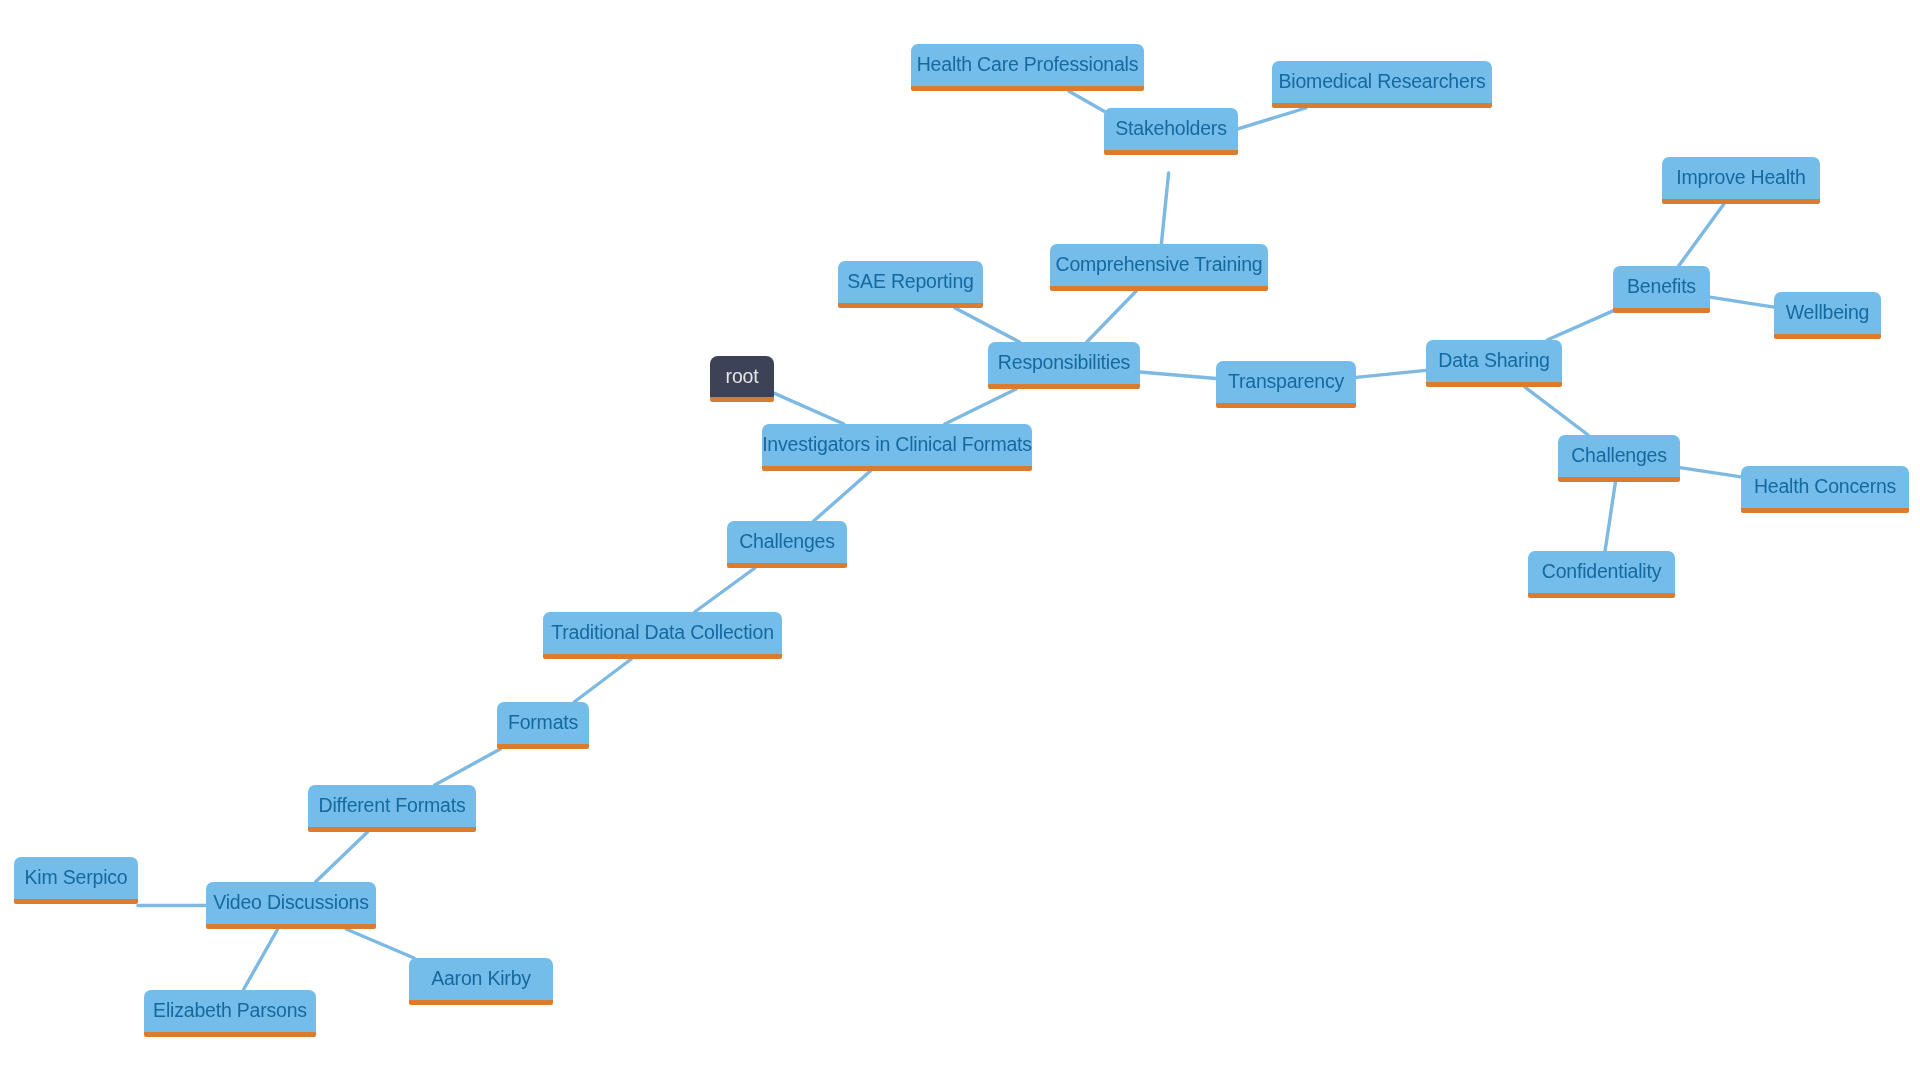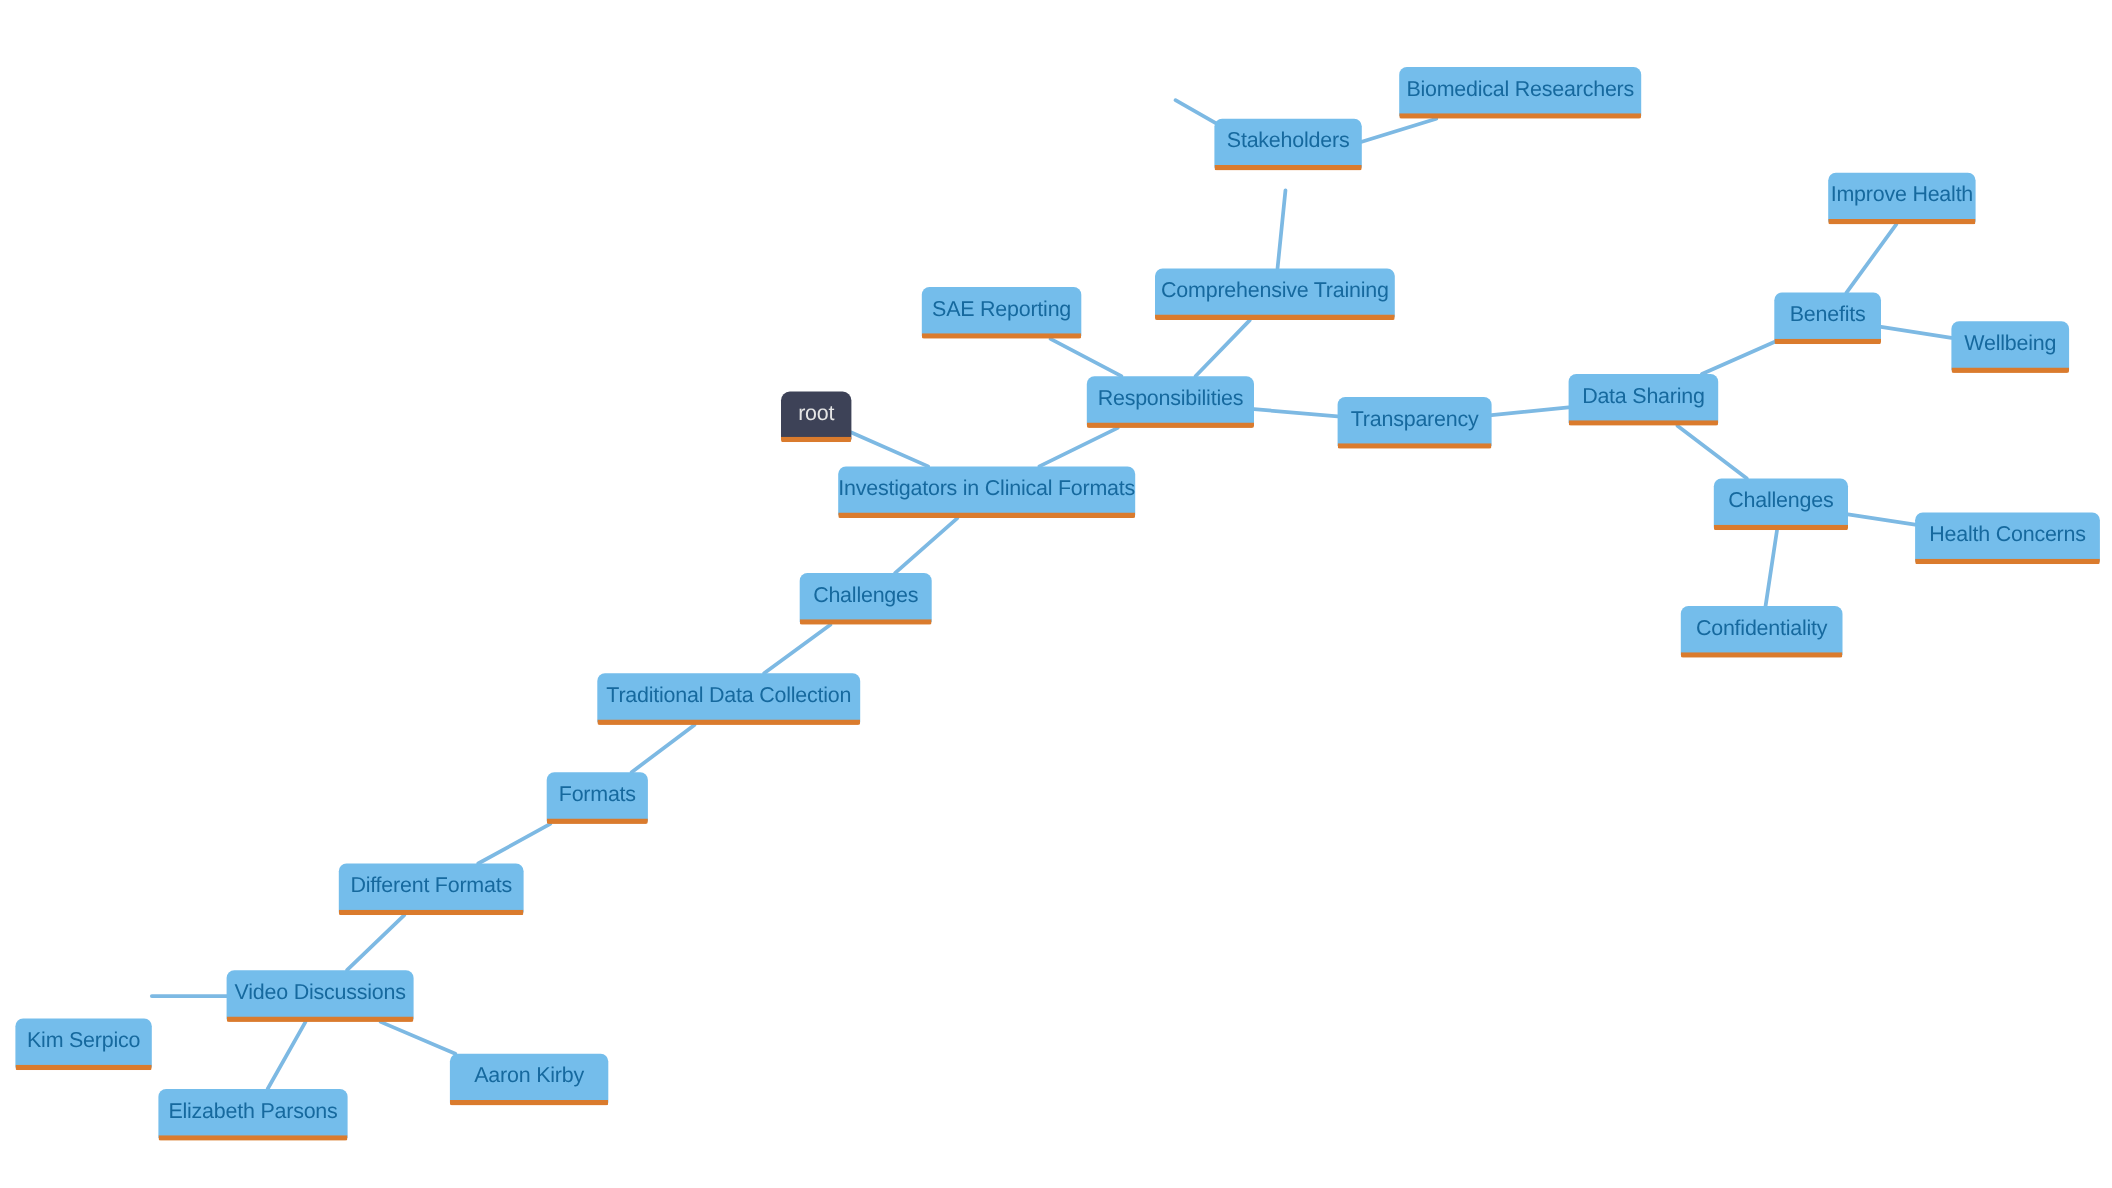--- a/index.html
+++ b/index.html
@@ -102,33 +102,36 @@
       </div>
       <div class="node" style="left: 838px; top: 261px; width: 145px; height: 47px;">
         <span class="node-label">SAE Reporting</span>
       </div>
       <div class="node" style="left: 1050px; top: 244px; width: 218px; height: 47px; text-align: center;">
         <span class="node-label">Comprehensive Training</span>
       </div>
       <div class="node" style="left: 1104px; top: 108px; width: 134px; height: 47px;">
         <span class="node-label">Stakeholders</span>
       </div>
+      <div class="node" style="left: 911px; top: 44px; width: 233px; height: 47px;">
+        <span class="node-label">Health Care Professionals</span>
+      </div>
       <div class="node" style="left: 1272px; top: 61px; width: 220px; height: 47px;">
         <span class="node-label">Biomedical Researchers</span>
       </div>
       <div class="node" style="left: 1216px; top: 361px; width: 140px; height: 47px; text-align: center;">
         <span class="node-label">Transparency</span>
       </div>
       <div class="node" style="left: 1426px; top: 340px; width: 136px; height: 47px;">
         <span class="node-label">Data Sharing</span>
       </div>
       <div class="node" style="left: 1613px; top: 266px; width: 97px; height: 47px;">
         <span class="node-label">Benefits</span>
       </div>
-      <div class="node" style="left: 1662px; top: 157px; width: 134px; height: 47px;">
+      <div class="node" style="left: 1662px; top: 157px; width: 158px; height: 47px;">
         <span class="node-label">Improve Health</span>
       </div>
       <div class="node" style="left: 1774px; top: 292px; width: 107px; height: 47px;">
         <span class="node-label">Wellbeing</span>
       </div>
       <div class="node" style="left: 1558px; top: 435px; width: 122px; height: 47px;">
         <span class="node-label">Challenges</span>
       </div>
       <div class="node" style="left: 1741px; top: 466px; width: 168px; height: 47px;">
         <span class="node-label">Health Concerns</span>
@@ -144,21 +147,21 @@
       </div>
       <div class="node" style="left: 497px; top: 702px; width: 92px; height: 47px;">
         <span class="node-label">Formats</span>
       </div>
       <div class="node" style="left: 308px; top: 785px; width: 168px; height: 47px;">
         <span class="node-label">Different Formats</span>
       </div>
       <div class="node" style="left: 206px; top: 882px; width: 170px; height: 47px;">
         <span class="node-label">Video Discussions</span>
       </div>
-      <div class="node" style="left: 14px; top: 926px; width: 124px; height: 47px;">
+      <div class="node" style="left: 14px; top: 857px; width: 124px; height: 47px;">
         <span class="node-label">Kim Serpico</span>
       </div>
       <div class="node" style="left: 144px; top: 990px; width: 172px; height: 47px;">
         <span class="node-label">Elizabeth Parsons</span>
       </div>
       <div class="node" style="left: 409px; top: 958px; width: 144px; height: 47px;">
         <span class="node-label">Aaron Kirby</span>
       </div>
     </div>
 </div>

